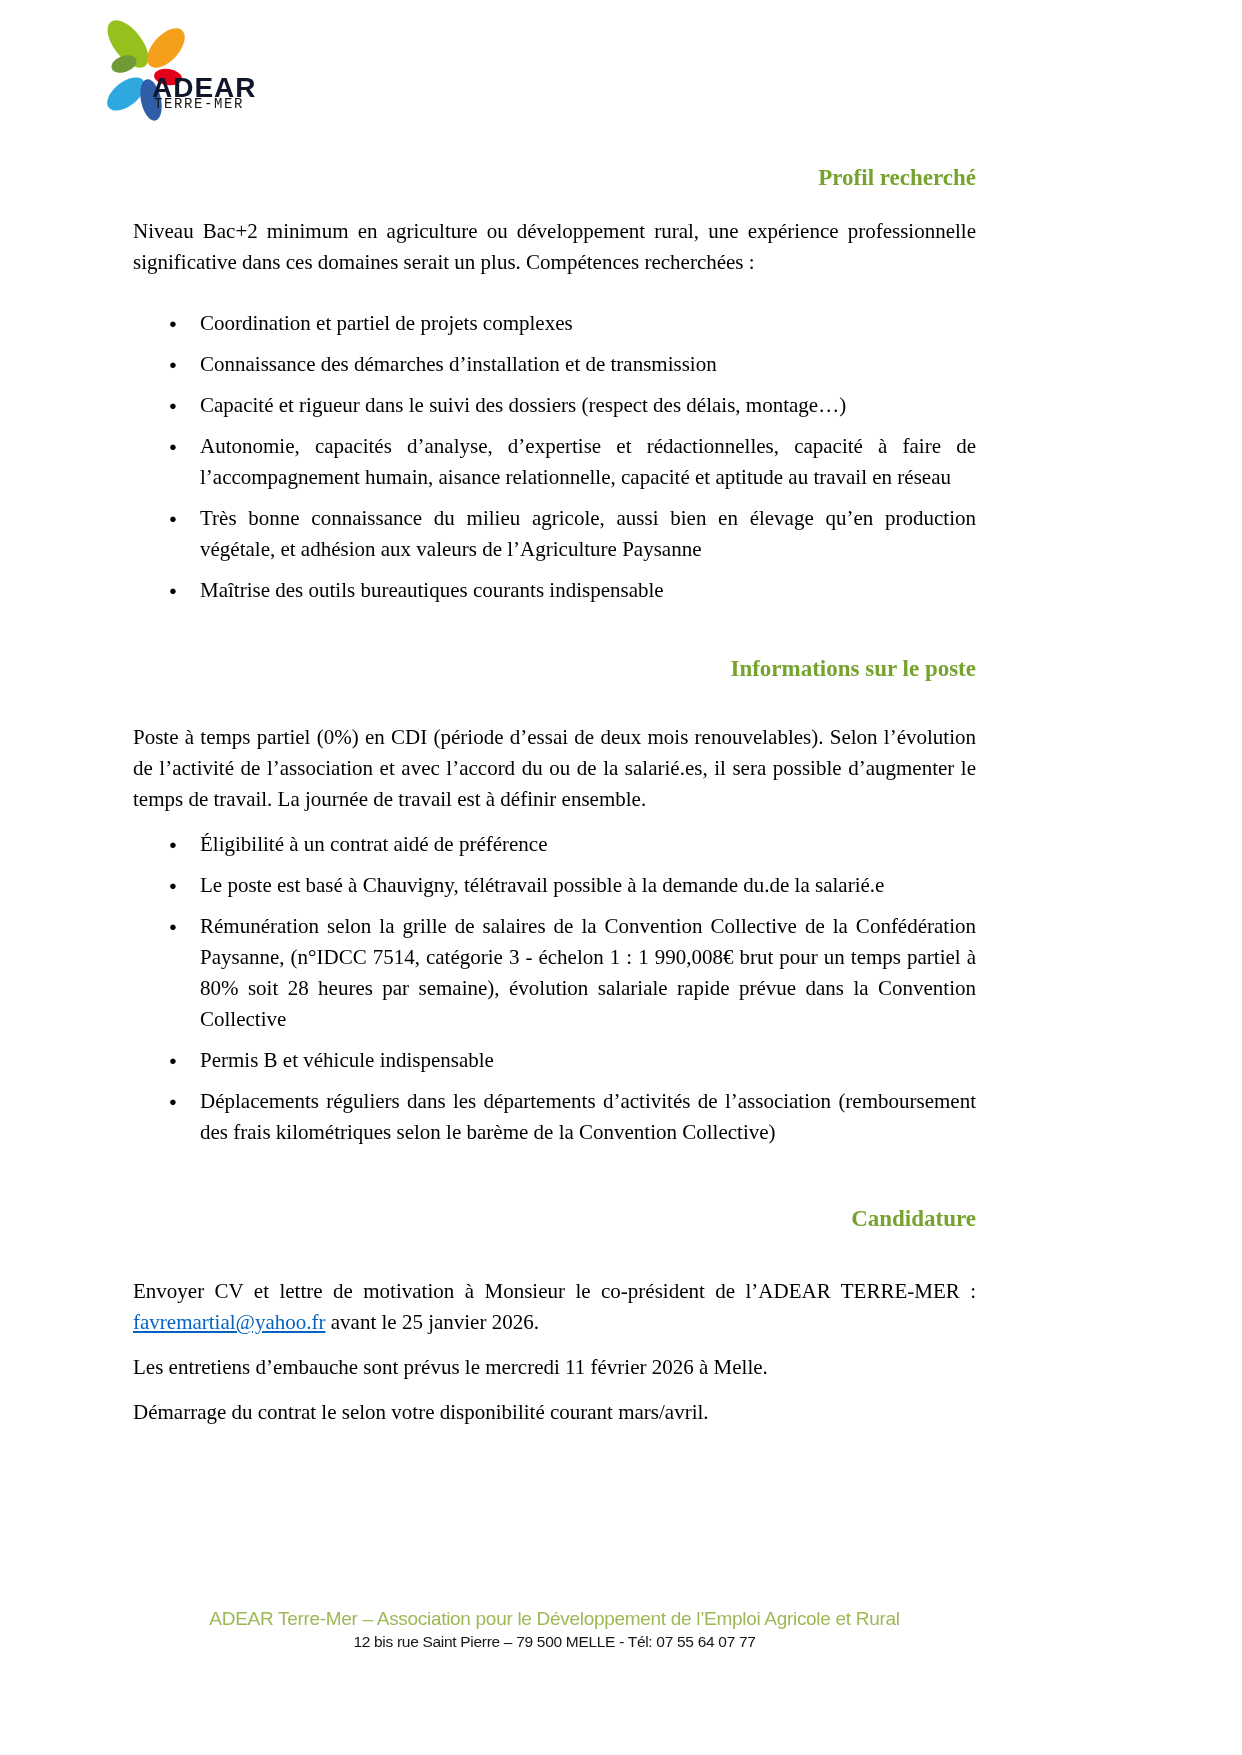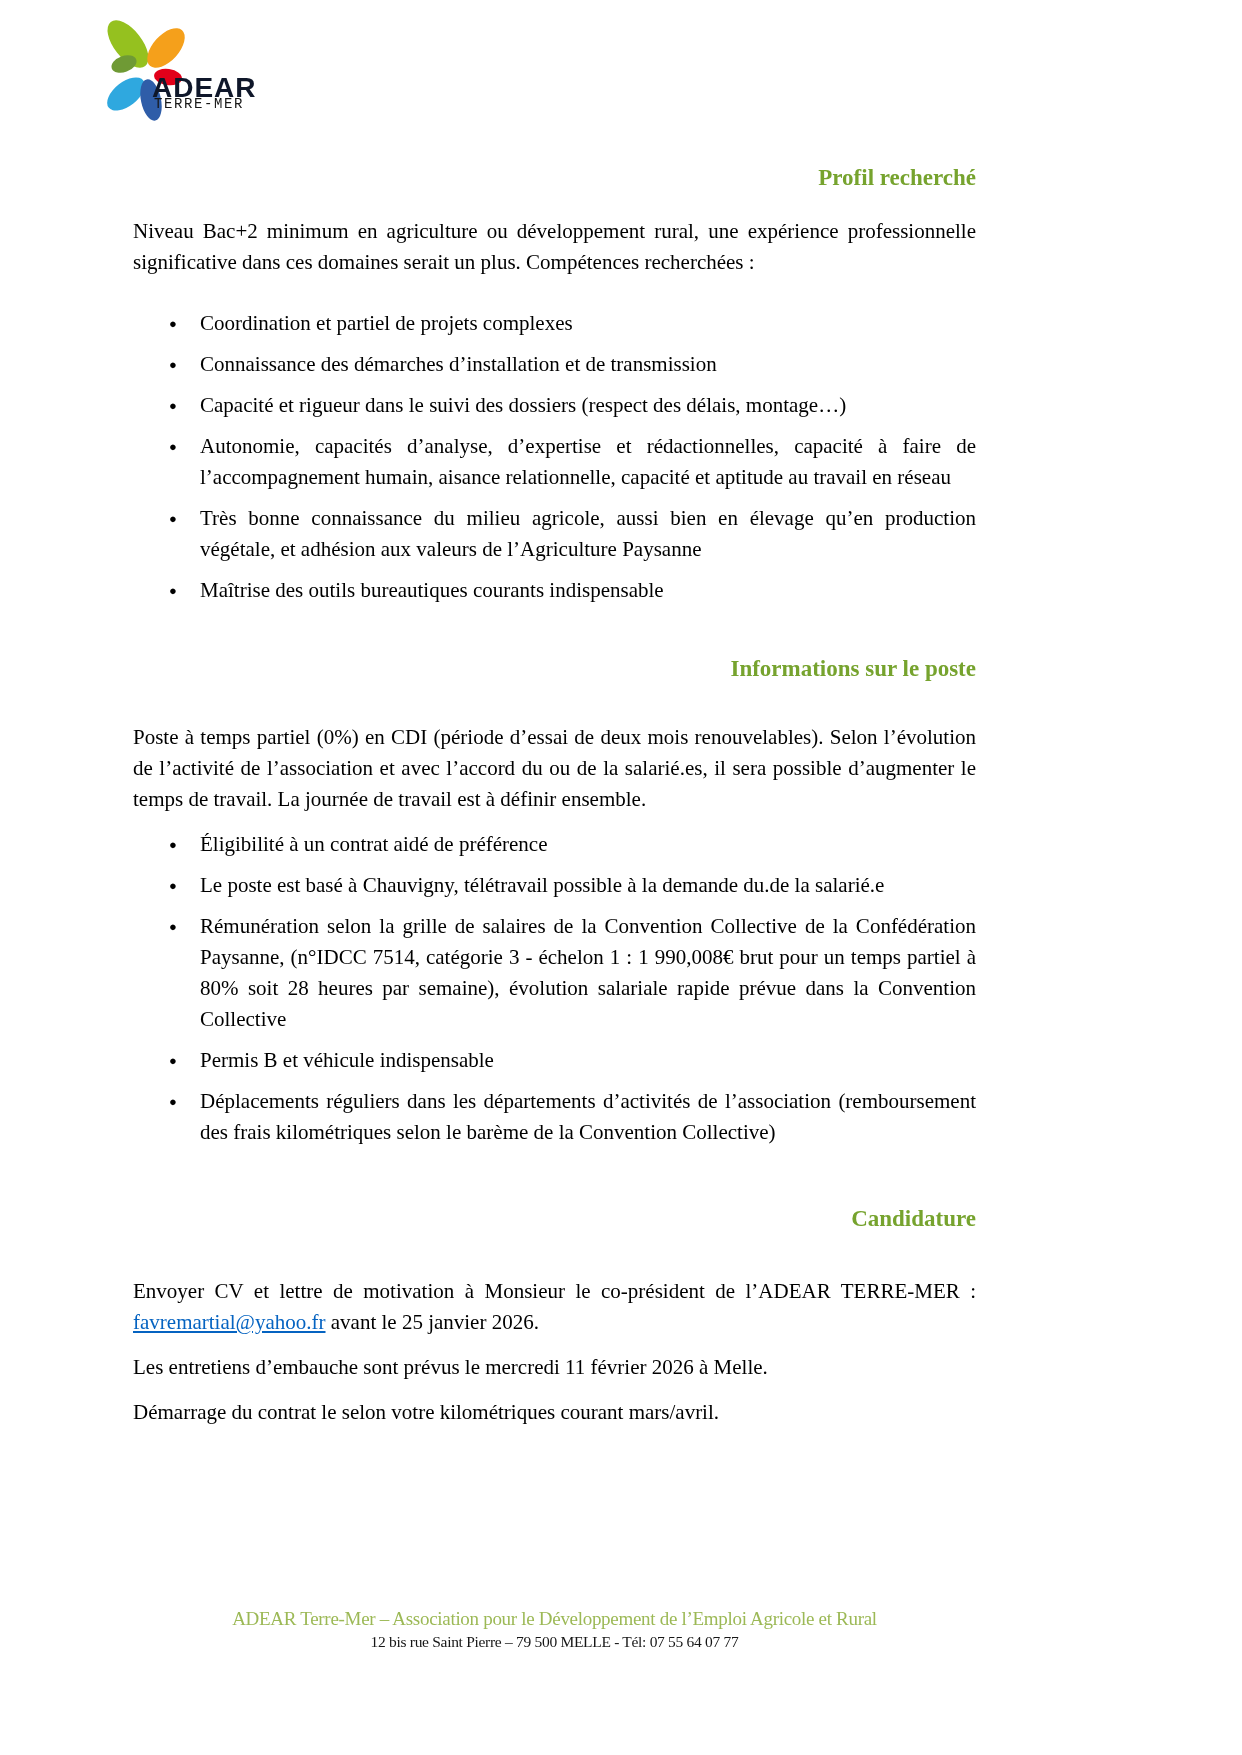--- a/index.html
+++ b/index.html
@@ -53,21 +53,21 @@
     font-size:13px;line-height:31px;color:#000;
   }
 
   .para{margin:14px 0 0;}
   .para-first{margin-top:44px;}
   a.email-link{color:var(--link-blue);text-decoration:underline;cursor:pointer;}
 
   
   .footer{
     position:absolute;left:133px;top:1606px;width:843px;
-    text-align:center;font-family:Liberation Serif, serif;
+    text-align:center;font-family:Liberation Sans, sans-serif;
     letter-spacing:-0.3px;
   }
   .footer-line1{color:var(--footer-green);font-size:19px;line-height:25px;}
   .footer-line2{color:#161616;font-size:15.5px;line-height:22px;}
 </style>
 </head>
 <body>
 
 <div class="page">
 
@@ -103,21 +103,21 @@
       <li>Éligibilité à un contrat aidé de préférence</li>
       <li>Le poste est basé à Chauvigny, télétravail possible à la demande du.de la salarié.e</li>
       <li>Rémunération selon la grille de salaires de la Convention Collective de la Confédération Paysanne, (n°IDCC 7514, catégorie 3 - échelon 1 : 1 990,008€ brut pour un temps partiel à 80% soit 28 heures par semaine), évolution salariale rapide prévue dans la Convention Collective</li>
       <li>Permis B et véhicule indispensable</li>
       <li>Déplacements réguliers dans les départements d’activités de l’association (remboursement des frais kilométriques selon le barème de la Convention Collective)</li>
     </ul>
 
     <h2 class="section-heading heading-candidature">Candidature</h2>
     <p class="para para-first"><span>Envoyer CV et lettre de motivation à Monsieur le co-président de l’ADEAR TERRE-MER : </span><a class="email-link" href="#">favremartial@yahoo.fr</a><span> avant le 25 janvier 2026.</span></p>
     <p class="para">Les entretiens d’embauche sont prévus le mercredi 11 février 2026 à Melle.</p>
-    <p class="para">Démarrage du contrat le selon votre kilométriques courant mars/avril.</p>
+    <p class="para">Démarrage du contrat le selon votre disponibilité courant mars/avril.</p>
   </div>
 
   <div class="footer">
     <div class="footer-line1">ADEAR Terre-Mer – Association pour le Développement de l’Emploi Agricole et Rural</div>
     <div class="footer-line2">12 bis rue Saint Pierre – 79 500 MELLE - Tél: 07 55 64 07 77</div>
   </div>
 
 </div>
 
 </body></html>

